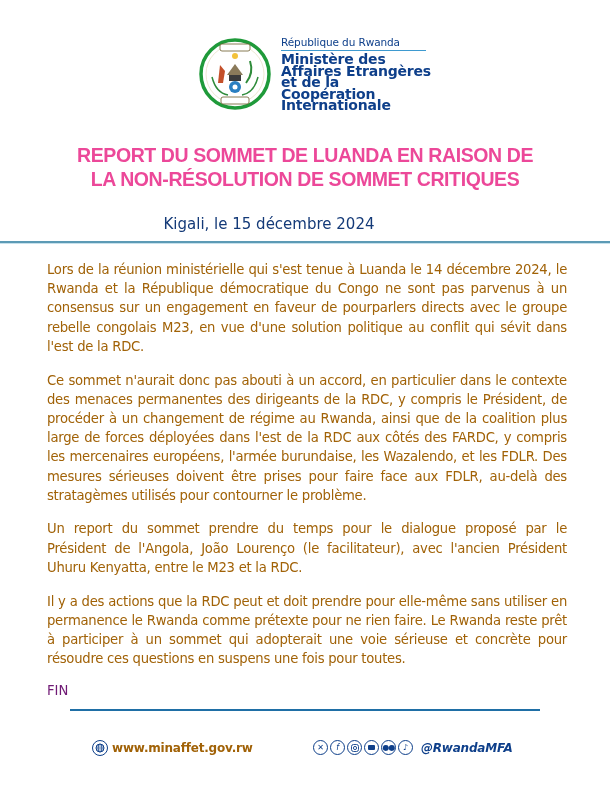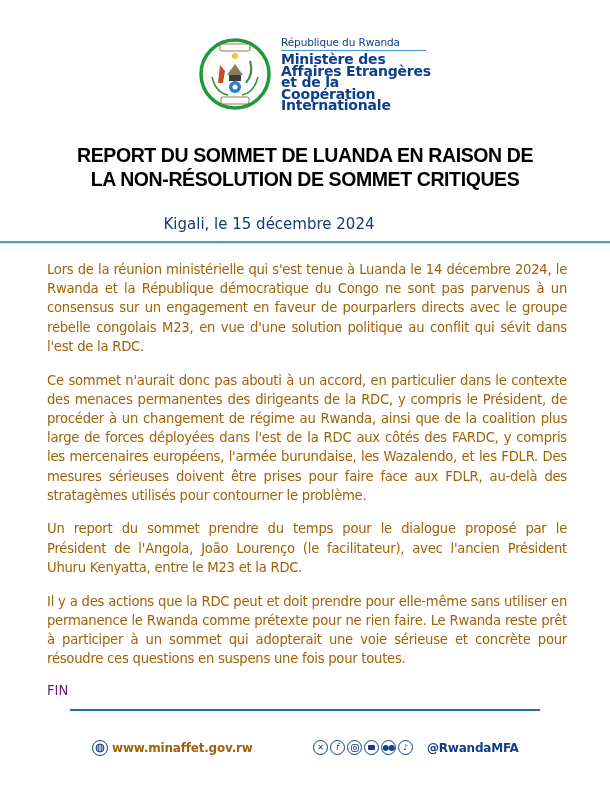--- a/index.html
+++ b/index.html
@@ -21,21 +21,21 @@
       font-size: 10.5px; color: #0e3f8a; padding-bottom: 2px;
       border-bottom: 1.2px solid #3e9ad0; width: 145px; letter-spacing: -0.1px;
     }
     .ministry {
       font-size: 14px; font-weight: bold; color: #0e3f8a; line-height: 11.5px; margin-top: 3px;
       letter-spacing: -0.2px;
     }
     .title {
       position: absolute; left: 0; top: 143px; width: 610px; text-align: center;
       font-family: "Liberation Sans", sans-serif; font-weight: bold; font-size: 19.5px;
-      color: #000000; line-height: 24px; letter-spacing: -0.4px;
+      color: #ec4899; line-height: 24px; letter-spacing: -0.4px;
     }
     .date {
       position: absolute; left: 0; top: 215px; width: 538px; text-align: center;
       font-size: 15px; color: #143a78;
     }
     .top-rule {
       position: absolute; left: 0; top: 241px; width: 610px; height: 2px;
       background: #5c9ab5; border-bottom: 1px solid #c6e1ec;
     }
     .body-text {
@@ -61,21 +61,21 @@
     }
     .ico {
       width: 15px; height: 15px; border: 1.6px solid #0e3f8a; border-radius: 50%;
       display: inline-flex; align-items: center; justify-content: center;
       font-size: 8px; line-height: 1; color: #0e3f8a; margin-right: 2px; box-sizing: border-box;
     }
     .ico.filled-inner span {
       display: inline-block; width: 7px; height: 5px; background: #0e3f8a; border-radius: 1px;
     }
     .web-ico { width: 16px; height: 16px; margin-right: 4px; }
-    .handle { margin-left: 12px; }
+    .handle { margin-left: 6px; font-style: italic; }
   </style>
 </head>
 <body>
 
 <div class="header">
   <div class="emblem">
     <svg viewBox="0 0 74 74">
       <circle cx="37" cy="37" r="34" fill="#fff" stroke="#1f9a3a" stroke-width="3.5"></circle>
       <circle cx="37" cy="37" r="29" fill="none" stroke="#e9e1c8" stroke-width="0.8"></circle>
       <rect x="22" y="7" width="30" height="7" rx="2" fill="#fff" stroke="#6b5a2a" stroke-width="0.8"></rect>

